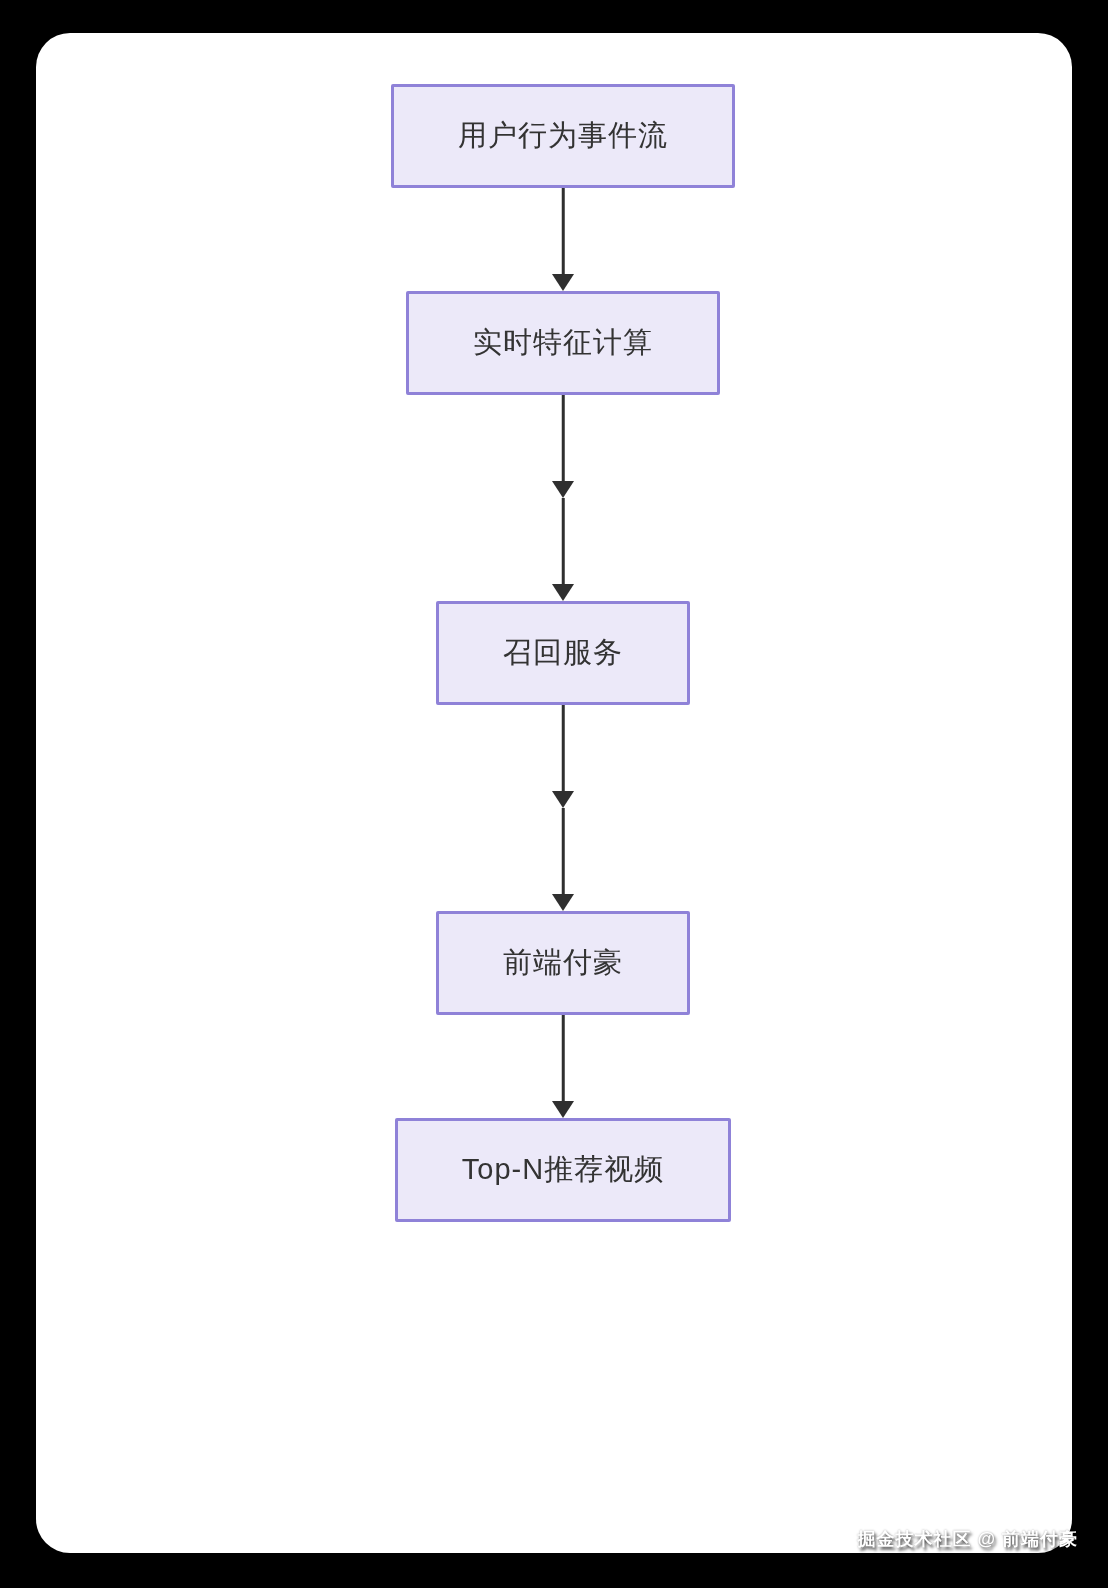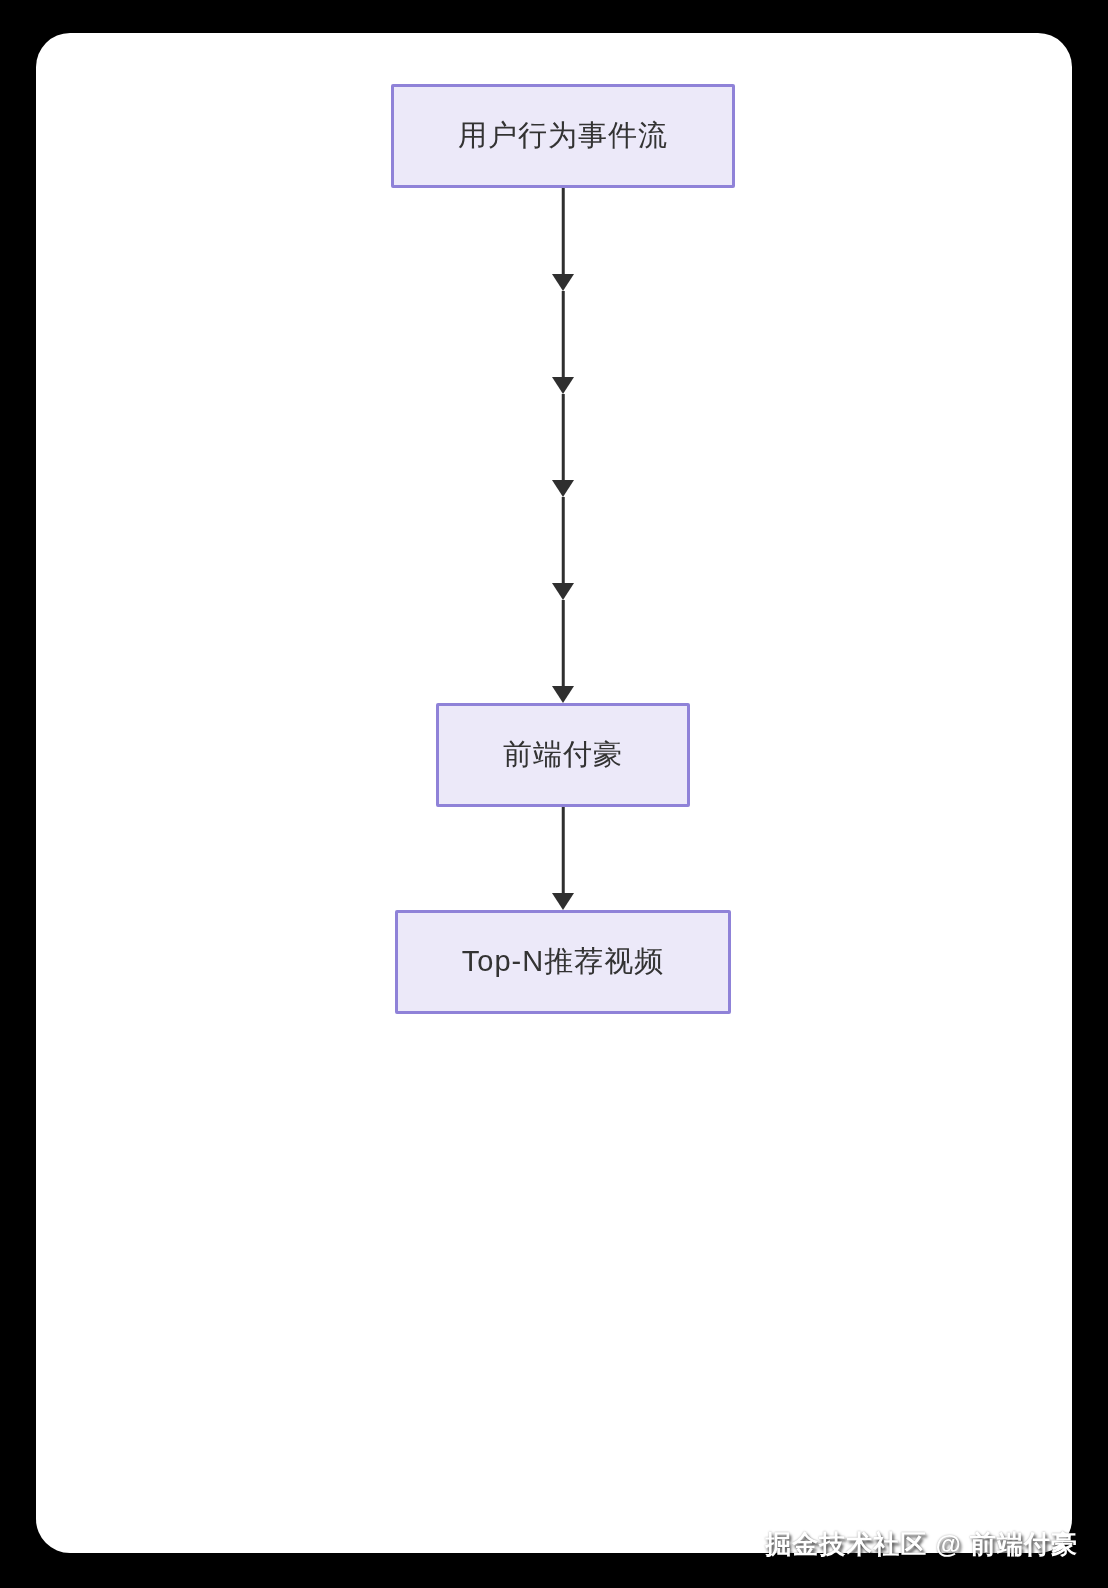--- a/index.html
+++ b/index.html
@@ -71,21 +71,21 @@
     bottom:0;
     width:0;height:0;
     border-left:11px solid transparent;
     border-right:11px solid transparent;
     border-top:17px solid var(--arrow-color);
   }
   .watermark{
     position:absolute;
     right:30px;
     top:1527px;
-    font-size:26px;
+    font-size:18px;
     font-weight:bold;
     color:#ffffff;
     letter-spacing:1px;
     text-shadow:2px 3px 3px rgba(0,0,0,0.65), 0 0 2px rgba(0,0,0,0.35);
     white-space:nowrap;
     z-index:5;
   }
 </style>
 </head>
 <body>
@@ -96,32 +96,38 @@
 
   <div class="node">
     <span class="node-label">用户行为事件流</span>
   </div>
 
   <div class="arrow">
     <div class="arrow-line"></div>
     <div class="arrow-head"></div>
   </div>
 
+  <div class="node">
+    <span class="node-label">实时特征计算</span>
+  </div>
 
   <div class="arrow">
     <div class="arrow-line"></div>
     <div class="arrow-head"></div>
   </div>
 
 
   <div class="arrow">
     <div class="arrow-line"></div>
     <div class="arrow-head"></div>
   </div>
 
+  <div class="node">
+    <span class="node-label">召回服务</span>
+  </div>
 
   <div class="arrow">
     <div class="arrow-line"></div>
     <div class="arrow-head"></div>
   </div>
 
 
   <div class="arrow">
     <div class="arrow-line"></div>
     <div class="arrow-head"></div>

